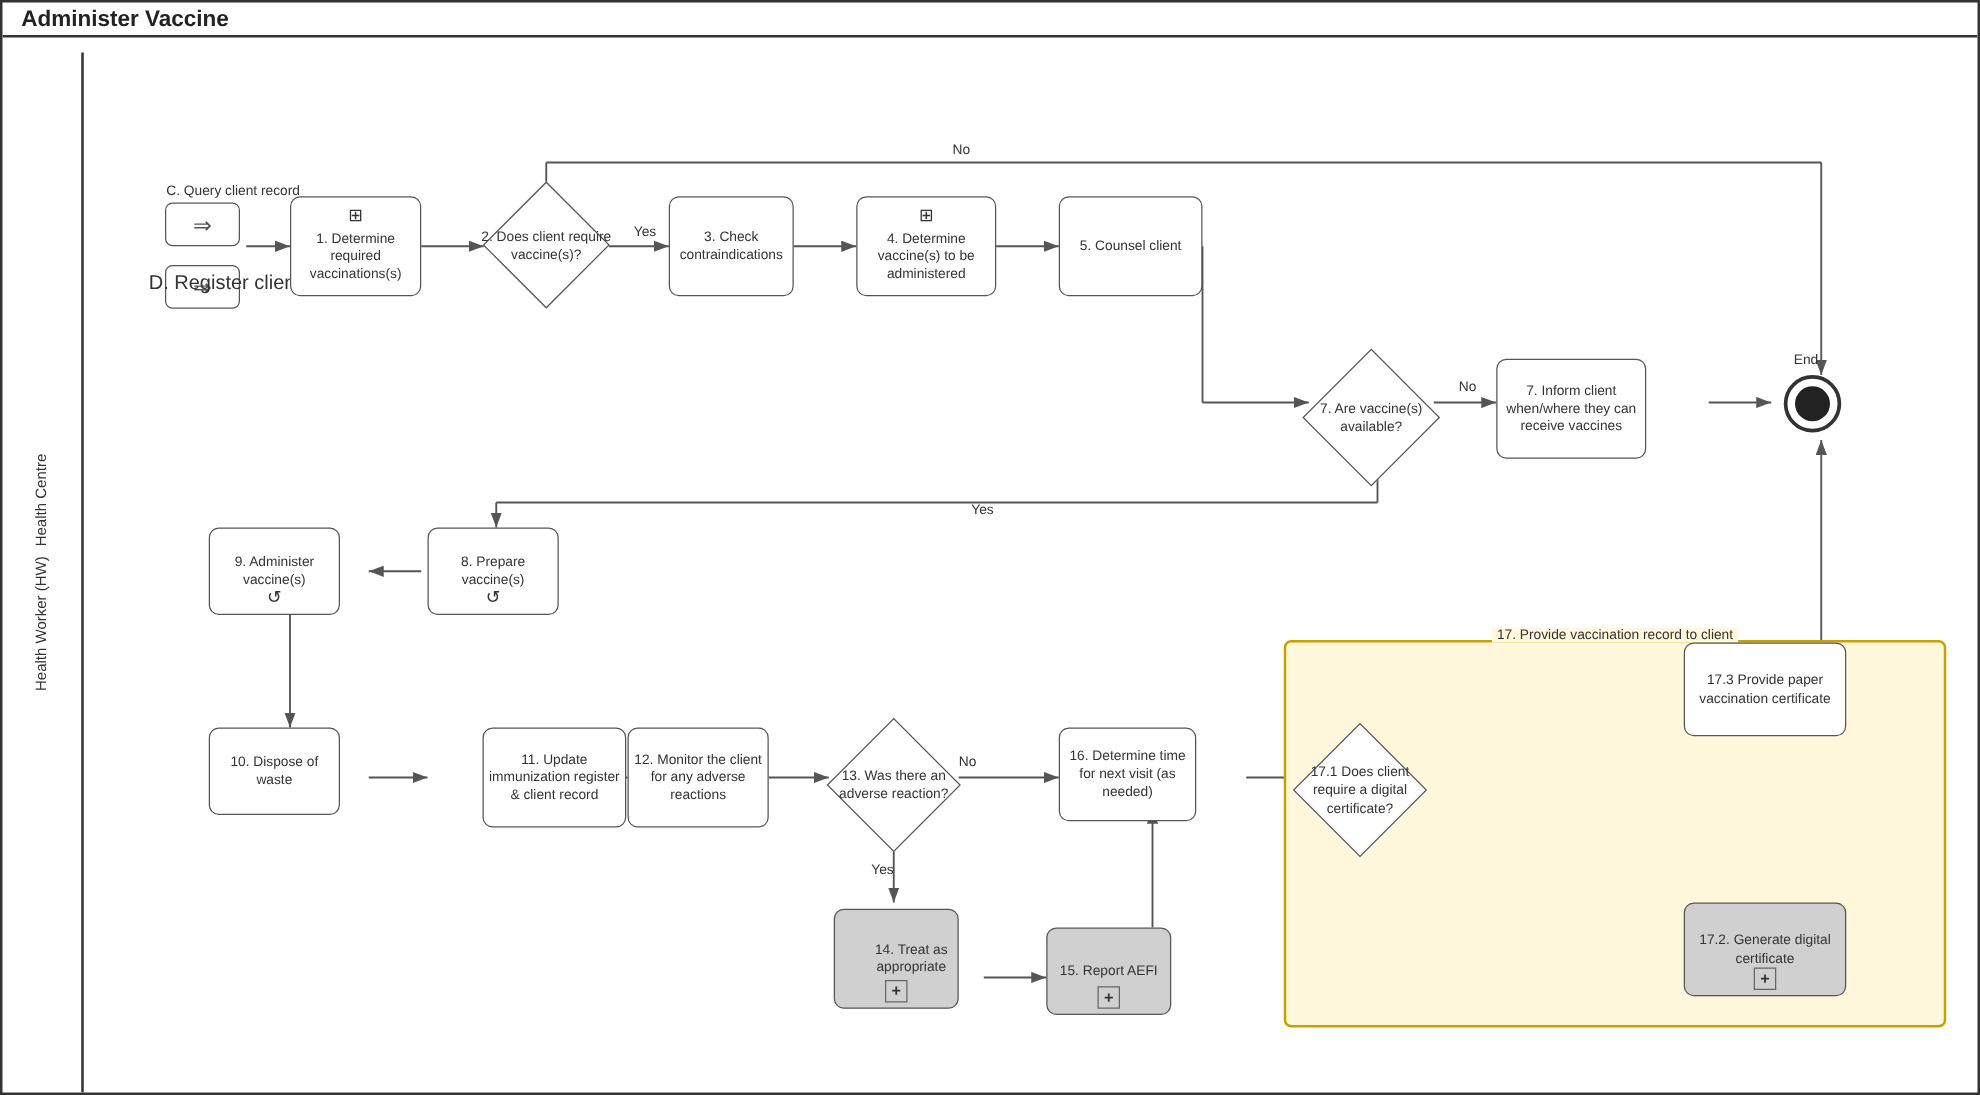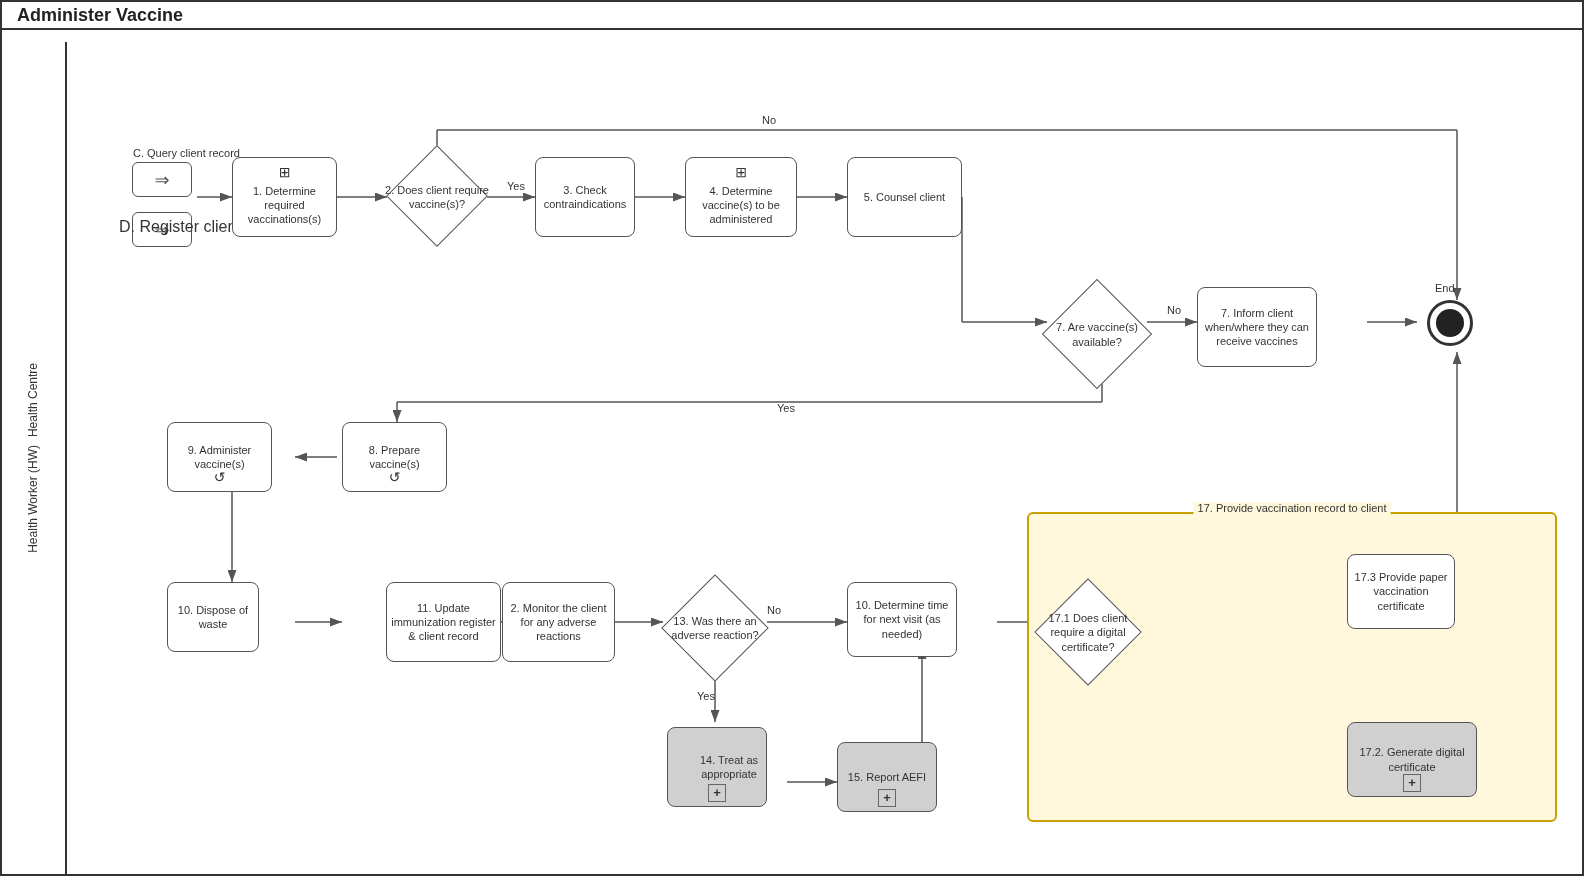--- a/index.html
+++ b/index.html
@@ -323,65 +323,65 @@
     <div class="node rounded-rect" style="left:275px; top:380px; width:105px; height:70px;">
       <span>8. Prepare vaccine(s)</span>
       <div class="loop-icon">↺</div>
     </div>
 
     <div class="node rounded-rect" style="left:100px; top:380px; width:105px; height:70px;">
       <span>9. Administer vaccine(s)</span>
       <div class="loop-icon">↺</div>
     </div>
 
-    <div class="node rounded-rect" style="left:100px; top:540px; width:92px; height:70px;">
+    <div class="node rounded-rect" style="left:100px; top:540px; width:105px; height:70px;">
       <span>10. Dispose of waste</span>
     </div>
 
     <div class="node rounded-rect" style="left:275px; top:540px; width:115px; height:80px;margin-left:44px;">
       <span>11. Update immunization register &amp; client record</span>
     </div>
 
     <div class="node rounded-rect" style="left:435px; top:540px; width:113px; height:80px;">
-      <span>2. Monitor the client for any adverse reactions</span>
+      <span>12. Monitor the client for any adverse reactions</span>
     </div>
 
     <div class="diamond-container" style="left:594px; top:540px; width:108px; height:92px;">
       <div class="diamond" style="width:76px; height:76px; position:absolute; left:16px; top:8px;"></div>
       <div class="diamond-text" style="width:108px; height:92px; top:0; left:0; position:absolute;">
         <span>13. Was there an adverse reaction?</span>
       </div>
     </div>
 
     <div class="node rounded-rect gray-fill" style="left:600px; top:685px; width:100px; height:80px;padding-left:28px;">
       <span>14. Treat as appropriate</span>
       <div class="subprocess-icon">+</div>
     </div>
 
     <div class="node rounded-rect gray-fill" style="left:770px; top:700px; width:100px; height:70px;">
       <span>15. Report AEFI</span>
       <div class="subprocess-icon">+</div>
     </div>
 
     <div class="node rounded-rect" style="left:780px; top:540px; width:110px; height:75px;">
-      <span>10. Determine time for next visit (as needed)</span>
+      <span>16. Determine time for next visit (as needed)</span>
     </div>
 
     <div class="yellow-box" style="left:960px; top:470px; width:530px; height:310px;">
       <div class="yellow-box-title">17. Provide vaccination record to client</div>
     </div>
 
     <div class="diamond-container" style="left:966px; top:543px; width:110px; height:95px;">
       <div class="diamond" style="width:76px; height:76px; position:absolute; left:17px; top:9px;"></div>
       <div class="diamond-text" style="width:110px; height:95px; top:0; left:0; position:absolute;">
         <span>17.1 Does client require a digital certificate?</span>
       </div>
     </div>
 
-    <div class="node rounded-rect" style="left:1280px; top:472px; width:108px; height:75px;margin-top:40px;">
+    <div class="node rounded-rect" style="left:1280px; top:472px; width:130px; height:75px;">
       <span>17.3 Provide paper vaccination certificate</span>
     </div>
 
     <div class="node rounded-rect gray-fill" style="left:1280px; top:680px; width:130px; height:75px;">
       <span>17.2. Generate digital certificate</span>
       <div class="subprocess-icon">+</div>
     </div>
 
   </div>
 

